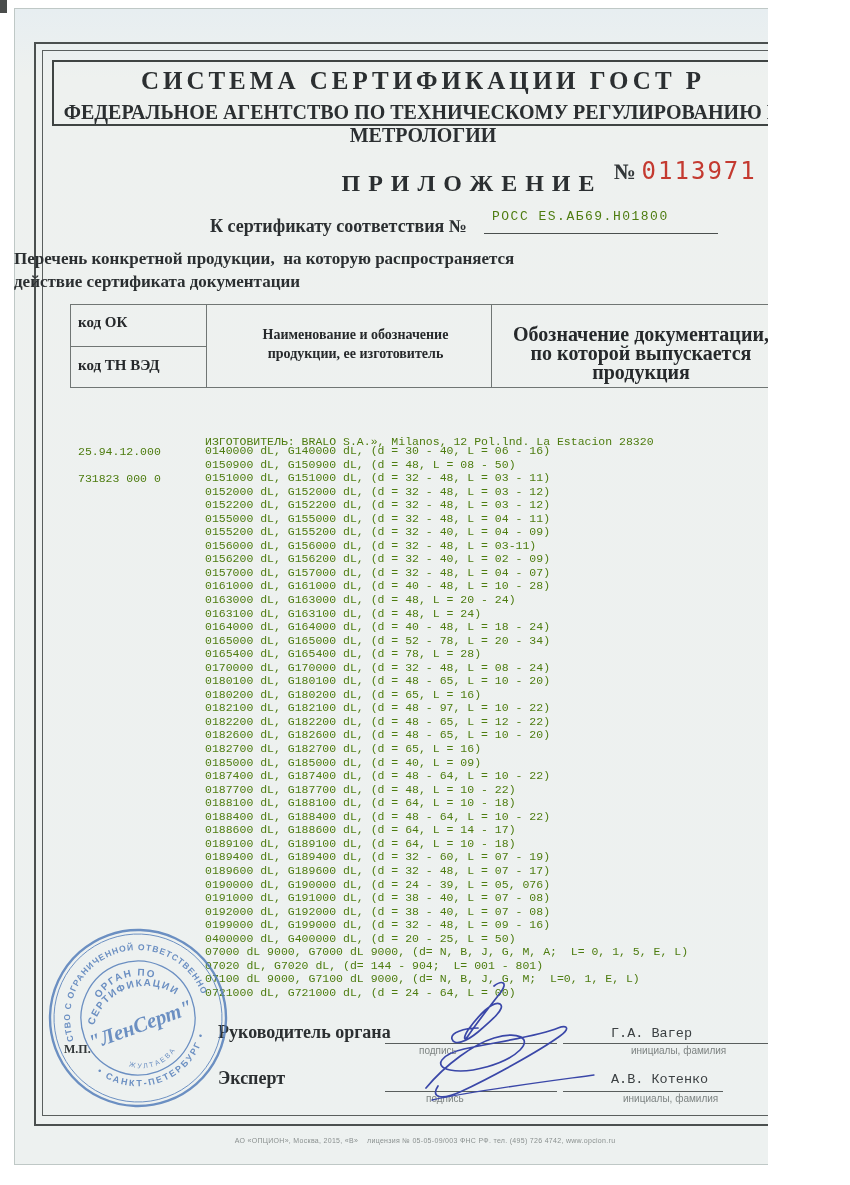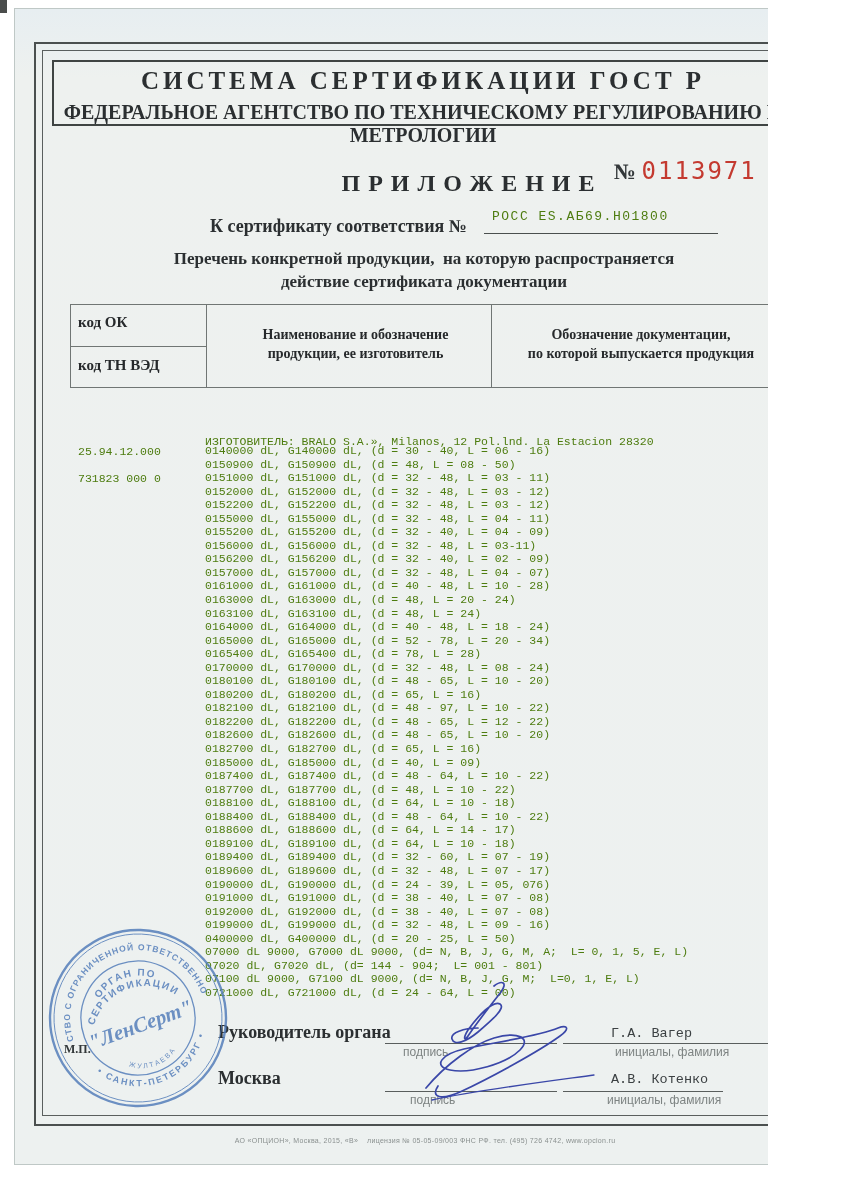--- a/index.html
+++ b/index.html
@@ -22,45 +22,45 @@
   .header-line2{margin-top:6px;font-size:20px;font-weight:bold;letter-spacing:0px;color:#2b2f31;}
   .docnum{position:absolute;left:598px;top:139px;white-space:pre;}
   .num-sign{font-size:22px;font-weight:bold;color:#33383a;}
   .num-value{font-family:"DejaVu Sans Mono",monospace;font-size:24px;color:var(--red,#c43a30);letter-spacing:2px;}
   .appendix{position:absolute;left:14px;top:170px;width:820px;text-align:center;
             font-size:24px;font-weight:bold;letter-spacing:8px;color:#2b2f31;padding-left:48px;}
   .cert-label{position:absolute;left:210px;top:216px;font-size:18px;font-weight:bold;color:#2b2f31;}
   .cert-value{position:absolute;left:492px;top:209px;font-family:"Liberation Mono",monospace;
               font-size:13px;letter-spacing:1.5px;color:#43484a;white-space:pre;}
   .cert-underline{position:absolute;left:484px;top:211px;width:234px;height:22px;border-bottom:1px solid #4a4f4e;}
-  .subtitle{position:absolute;left:14px;width:820px;text-align:center;font-size:17px;font-weight:bold;
+  .subtitle{position:absolute;left:14px;width:820px;text-align:left;font-size:17px;font-weight:bold;
             color:#2b2f31;white-space:pre;}
   .subtitle.l1{top:249px;} .subtitle.l2{top:272px;}
   .tbl{position:absolute;left:70px;top:304px;width:720px;height:82px;border:1px solid #70767
 4;}
   .tbl{border:1px solid #707674;}
   .tbl-v1{position:absolute;left:135px;top:0;width:0;height:82px;border-left:1px solid #707674;}
   .tbl-v2{position:absolute;left:420px;top:0;width:0;height:82px;border-left:1px solid #707674;}
   .tbl-h1{position:absolute;left:0;top:41px;width:135px;height:0;border-top:1px solid #707674;}
   .tbl-c1a{position:absolute;left:7px;top:9px;font-size:15px;font-weight:600;}
   .tbl-c1b{position:absolute;left:7px;top:52px;font-size:15px;font-weight:600;}
   .tbl-c2{position:absolute;left:135px;top:20px;width:285px;text-align:center;font-size:14px;font-weight:600;line-height:19px;margin-left:7px;}
-  .tbl-c3{position:absolute;left:420px;top:20px;width:300px;text-align:center;font-size:14px;font-weight:600;line-height:19px;}
+  .tbl-c3{position:absolute;left:420px;top:20px;width:300px;text-align:center;font-size:20px;font-weight:600;line-height:19px;}
   .mono{font-family:"Liberation Mono","DejaVu Sans Mono",monospace;color:#4d7c0f;white-space:pre;}
   .manufacturer{position:absolute;left:205px;top:401px;font-size:11.5px;line-height:16.5px;}
   .code-ok{position:absolute;left:78px;top:445px;font-size:11.5px;}
   .code-tnved{position:absolute;left:78px;top:472px;font-size:11.5px;}
   .plist{position:absolute;left:205px;top:444px;font-size:11.5px;}
   .plist .prow{height:13.55px;line-height:13.55px;white-space:pre;}
   .sig-label1{position:absolute;left:218px;top:1022px;font-size:18px;font-weight:bold;color:#2b2f31;}
   .sig-label2{position:absolute;left:218px;top:1068px;font-size:18px;font-weight:bold;color:#2b2f31;}
   .sig-line{position:absolute;border-bottom:1px solid #595e5d;height:1px;}
   .sl1a{left:385px;top:1042px;width:172px;} .sl1b{left:563px;top:1042px;width:232px;}
   .sl2a{left:385px;top:1090px;width:172px;} .sl2b{left:563px;top:1090px;width:160px;}
-  .sig-caption{position:absolute;font-family:"Liberation Sans",sans-serif;font-size:12px;color:#7d8382;}
+  .sig-caption{position:absolute;font-family:"Liberation Sans",sans-serif;font-size:10px;color:#7d8382;margin-left:16px;}
   .sc1a{left:403px;top:1045px;} .sc1b{left:615px;top:1045px;}
   .sc2a{left:410px;top:1093px;} .sc2b{left:607px;top:1093px;}
   .sig-name{position:absolute;font-family:"Liberation Mono","DejaVu Sans Mono",monospace;
             font-size:13.5px;color:#3c4143;white-space:pre;margin-left:44px;}
   .sn1{left:567px;top:1026px;} .sn2{left:567px;top:1072px;}
   .mp{position:absolute;left:64px;top:1042px;font-size:12px;font-weight:bold;color:#33383a;}
   .stamp{position:absolute;left:46px;top:926px;width:184px;height:184px;transform:rotate(-20deg);opacity:.82;}
   .ink{position:absolute;left:398px;top:980px;width:250px;height:132px;}
   .footer{position:absolute;left:25px;top:1137px;width:800px;text-align:center;
           font-family:"Liberation Sans",sans-serif;font-size:7px;color:#8a908f;letter-spacing:.3px;white-space:pre;}
@@ -117,21 +117,21 @@
 
   <div class="plist mono"><div class="prow">0140000 dL, G140000 dL, (d = 30 - 40, L = 06 - 16)</div><div class="prow">0150900 dL, G150900 dL, (d = 48, L = 08 - 50)</div><div class="prow">0151000 dL, G151000 dL, (d = 32 - 48, L = 03 - 11)</div><div class="prow">0152000 dL, G152000 dL, (d = 32 - 48, L = 03 - 12)</div><div class="prow">0152200 dL, G152200 dL, (d = 32 - 48, L = 03 - 12)</div><div class="prow">0155000 dL, G155000 dL, (d = 32 - 48, L = 04 - 11)</div><div class="prow">0155200 dL, G155200 dL, (d = 32 - 40, L = 04 - 09)</div><div class="prow">0156000 dL, G156000 dL, (d = 32 - 48, L = 03-11)</div><div class="prow">0156200 dL, G156200 dL, (d = 32 - 40, L = 02 - 09)</div><div class="prow">0157000 dL, G157000 dL, (d = 32 - 48, L = 04 - 07)</div><div class="prow">0161000 dL, G161000 dL, (d = 40 - 48, L = 10 - 28)</div><div class="prow">0163000 dL, G163000 dL, (d = 48, L = 20 - 24)</div><div class="prow">0163100 dL, G163100 dL, (d = 48, L = 24)</div><div class="prow">0164000 dL, G164000 dL, (d = 40 - 48, L = 18 - 24)</div><div class="prow">0165000 dL, G165000 dL, (d = 52 - 78, L = 20 - 34)</div><div class="prow">0165400 dL, G165400 dL, (d = 78, L = 28)</div><div class="prow">0170000 dL, G170000 dL, (d = 32 - 48, L = 08 - 24)</div><div class="prow">0180100 dL, G180100 dL, (d = 48 - 65, L = 10 - 20)</div><div class="prow">0180200 dL, G180200 dL, (d = 65, L = 16)</div><div class="prow">0182100 dL, G182100 dL, (d = 48 - 97, L = 10 - 22)</div><div class="prow">0182200 dL, G182200 dL, (d = 48 - 65, L = 12 - 22)</div><div class="prow">0182600 dL, G182600 dL, (d = 48 - 65, L = 10 - 20)</div><div class="prow">0182700 dL, G182700 dL, (d = 65, L = 16)</div><div class="prow">0185000 dL, G185000 dL, (d = 40, L = 09)</div><div class="prow">0187400 dL, G187400 dL, (d = 48 - 64, L = 10 - 22)</div><div class="prow">0187700 dL, G187700 dL, (d = 48, L = 10 - 22)</div><div class="prow">0188100 dL, G188100 dL, (d = 64, L = 10 - 18)</div><div class="prow">0188400 dL, G188400 dL, (d = 48 - 64, L = 10 - 22)</div><div class="prow">0188600 dL, G188600 dL, (d = 64, L = 14 - 17)</div><div class="prow">0189100 dL, G189100 dL, (d = 64, L = 10 - 18)</div><div class="prow">0189400 dL, G189400 dL, (d = 32 - 60, L = 07 - 19)</div><div class="prow">0189600 dL, G189600 dL, (d = 32 - 48, L = 07 - 17)</div><div class="prow">0190000 dL, G190000 dL, (d = 24 - 39, L = 05, 076)</div><div class="prow">0191000 dL, G191000 dL, (d = 38 - 40, L = 07 - 08)</div><div class="prow">0192000 dL, G192000 dL, (d = 38 - 40, L = 07 - 08)</div><div class="prow">0199000 dL, G199000 dL, (d = 32 - 48, L = 09 - 16)</div><div class="prow">0400000 dL, G400000 dL, (d = 20 - 25, L = 50)</div><div class="prow">07000 dL 9000, G7000 dL 9000, (d= N, B, J, G, M, A;  L= 0, 1, 5, E, L)</div><div class="prow">07020 dL, G7020 dL, (d= 144 - 904;  L= 001 - 801)</div><div class="prow">07100 dL 9000, G7100 dL 9000, (d= N, B, J, G, M;  L=0, 1, E, L)</div><div class="prow">0721000 dL, G721000 dL, (d = 24 - 64, L = 00)</div></div>
 
   <div class="sig-label1">Руководитель органа</div>
   <div class="sig-line sl1a"></div>
   <div class="sig-line sl1b"></div>
   <div class="sig-caption sc1a">подпись</div>
   <div class="sig-name sn1">Г.А. Вагер</div>
   <div class="sig-caption sc1b">инициалы, фамилия</div>
 
-  <div class="sig-label2">Москва</div>
+  <div class="sig-label2">Эксперт</div>
   <div class="sig-line sl2a"></div>
   <div class="sig-line sl2b"></div>
   <div class="sig-caption sc2a">подпись</div>
   <div class="sig-name sn2">А.В. Котенко</div>
   <div class="sig-caption sc2b">инициалы, фамилия</div>
 
   <div class="mp">М.П.</div>
 
   <svg class="stamp" viewBox="0 0 184 184" xmlns="http://www.w3.org/2000/svg">
     <defs>

